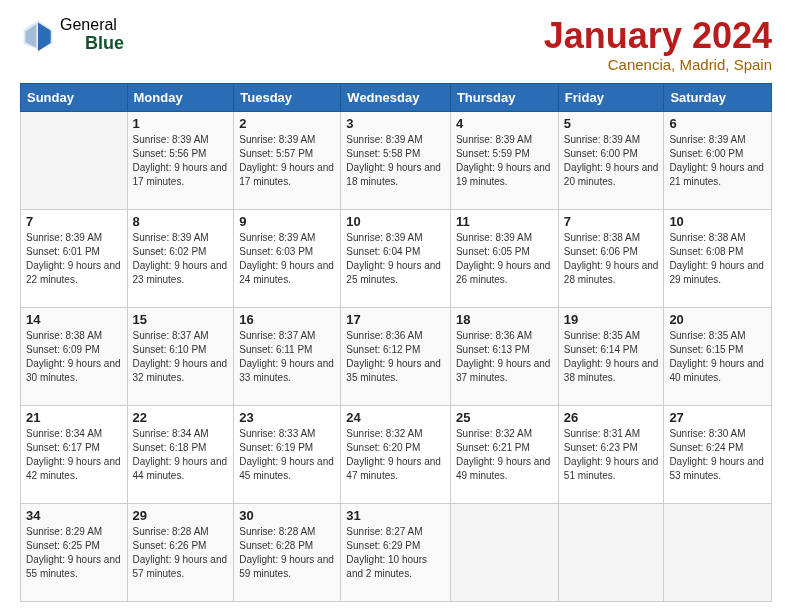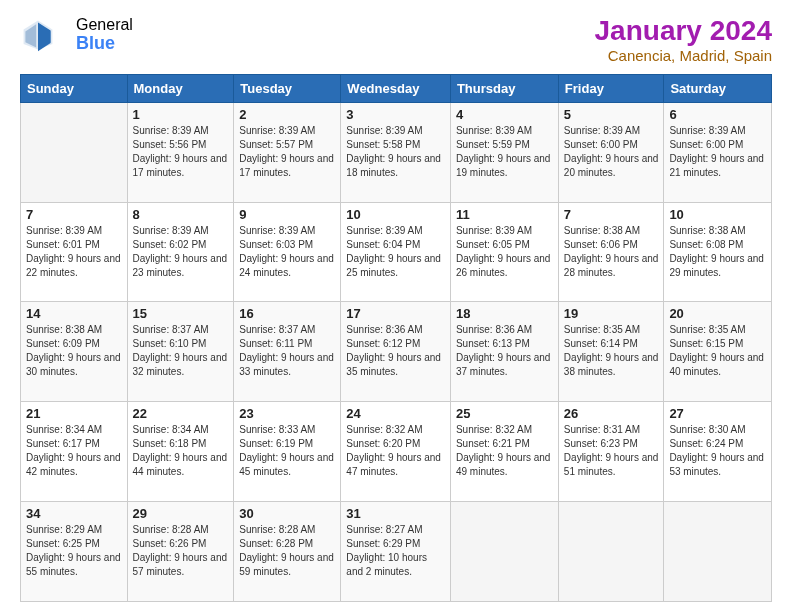--- a/index.html
+++ b/index.html
@@ -19,38 +19,38 @@
     }
     .header {
       display: flex;
       justify-content: space-between;
       align-items: flex-start;
       margin-bottom: 10px;
     }
     .logo {
       display: flex;
       align-items: center;
-      gap: 20px;
+      gap: 4px;
     }
     .logo-text {
       display: flex;
       flex-direction: column;
       line-height: 1.1;
     }
     .logo-icon {
       width: 36px;
       height: 36px;
     }
     .title-block {
       text-align: right;
     }
     .month-title {
-      font-size: 28px;
+      font-size: 36px;
       font-weight: bold;
-      color: #a21caf;
+      color: #b91c1c;
       line-height: 1.1;
     }
     .location {
       font-size: 15px;
       color: #a16207;
     }
     .calendar-table {
       width: 100%;
       border-collapse: collapse;
       flex: 1;
@@ -101,21 +101,21 @@
   <div class="header">
     <div class="logo">
       <svg class="logo-icon" viewBox="0 0 40 40">
         <polygon points="20,4 36,14 36,30 20,36 4,30 4,14" fill="#2a6db5" opacity="0.15"></polygon>
         <polygon points="22,8 34,16 34,28 22,34" fill="#2a6db5" opacity="0.5"></polygon>
         <polygon points="18,8 6,16 6,28 18,34" fill="#1a5a9a" opacity="0.3"></polygon>
         <path d="M20 6 L34 15 L34 29 L20 38" fill="#2a6db5"></path>
       </svg>
       <div class="logo-text">
         <span>General</span>
-        <span style="color:#3b82f6;font-weight:bold;font-size:18px;">Blue</span>
+        <span style="color:#14532d;font-weight:bold;font-size:18px;margin-left:25px;">Blue</span>
       </div>
     </div>
     <div class="title-block">
       <div class="month-title">January 2024</div>
       <div class="location">Canencia, Madrid, Spain</div>
     </div>
   </div>
 
   <table class="calendar-table">
     <thead>

